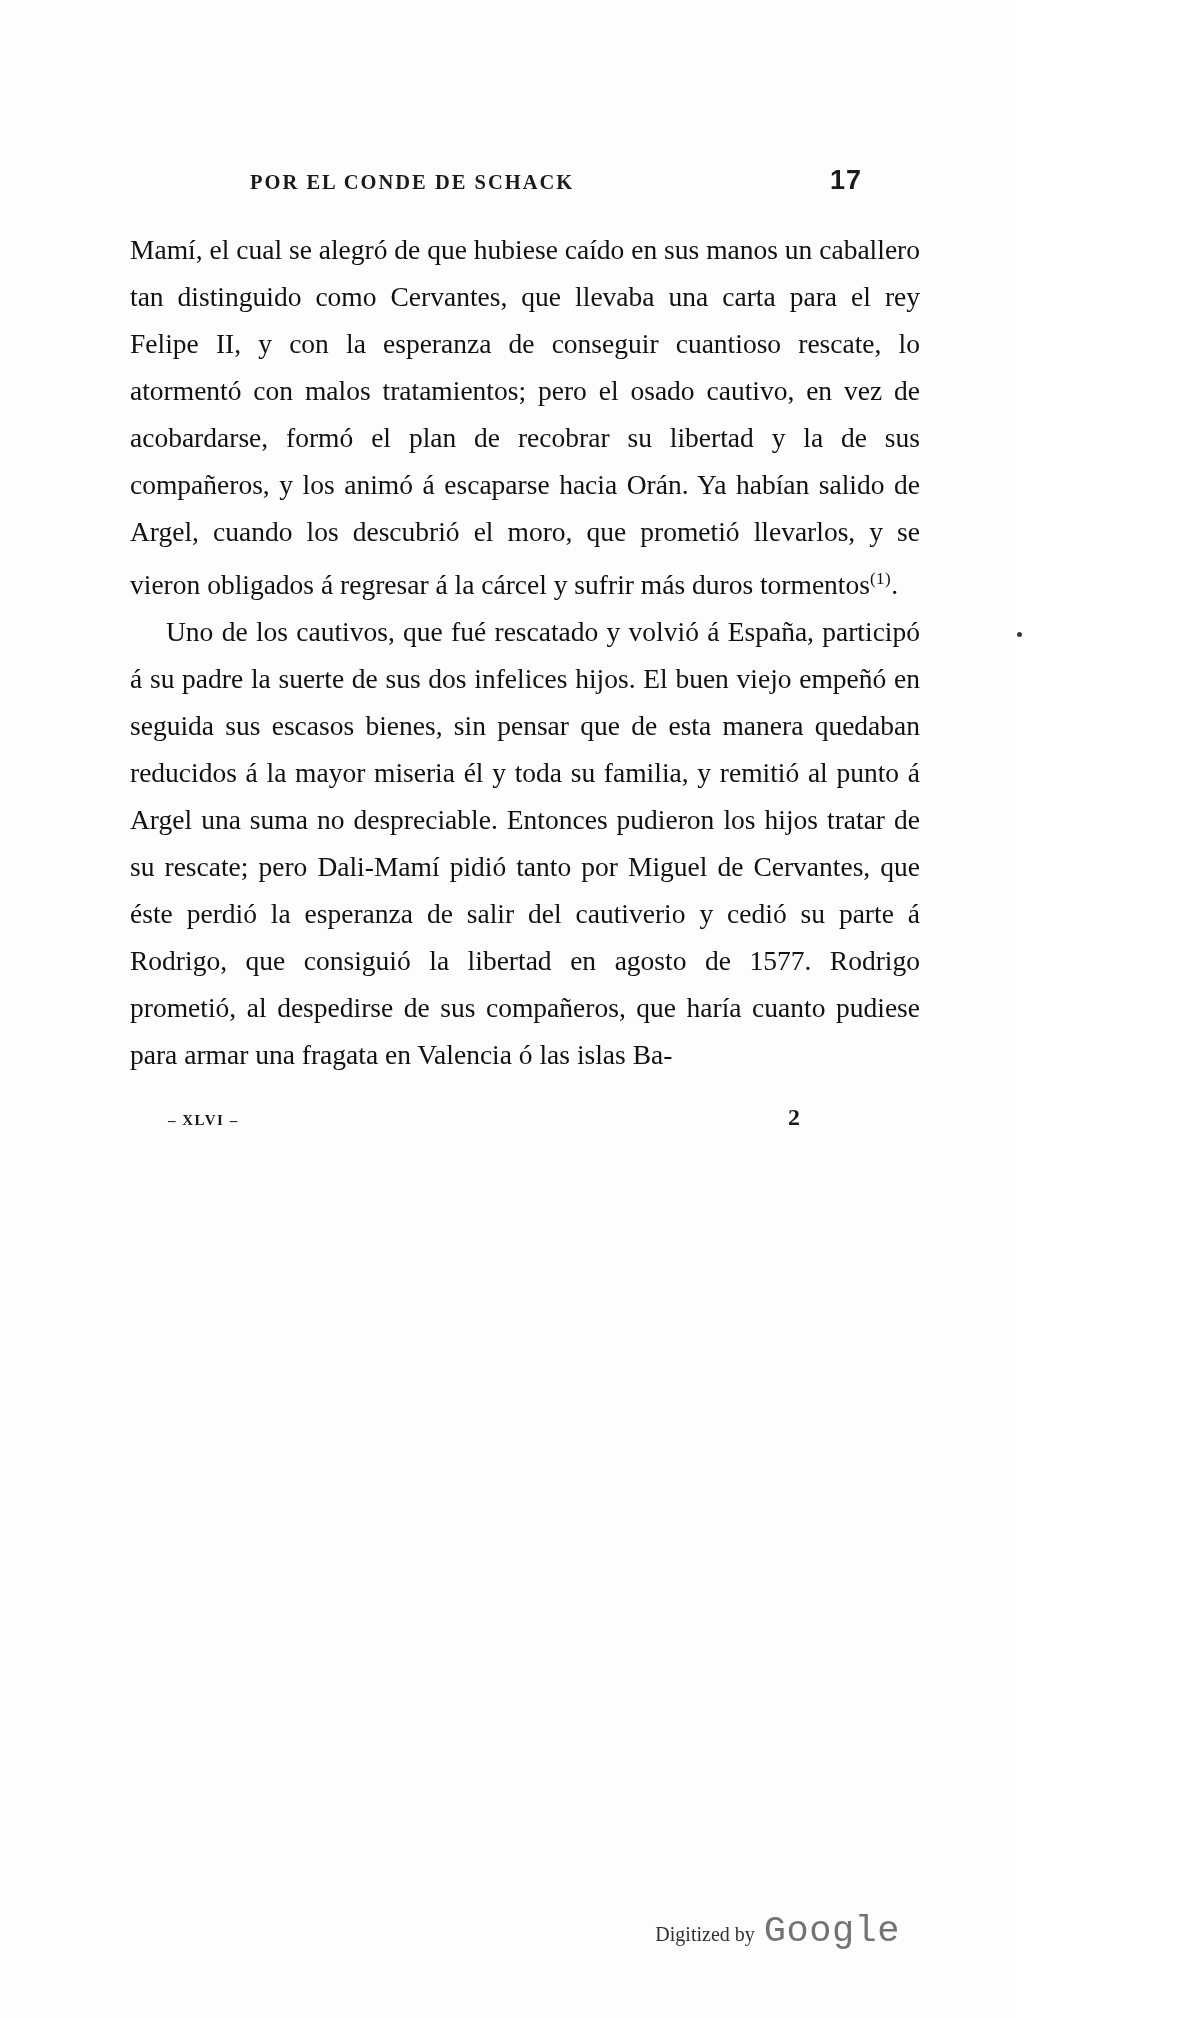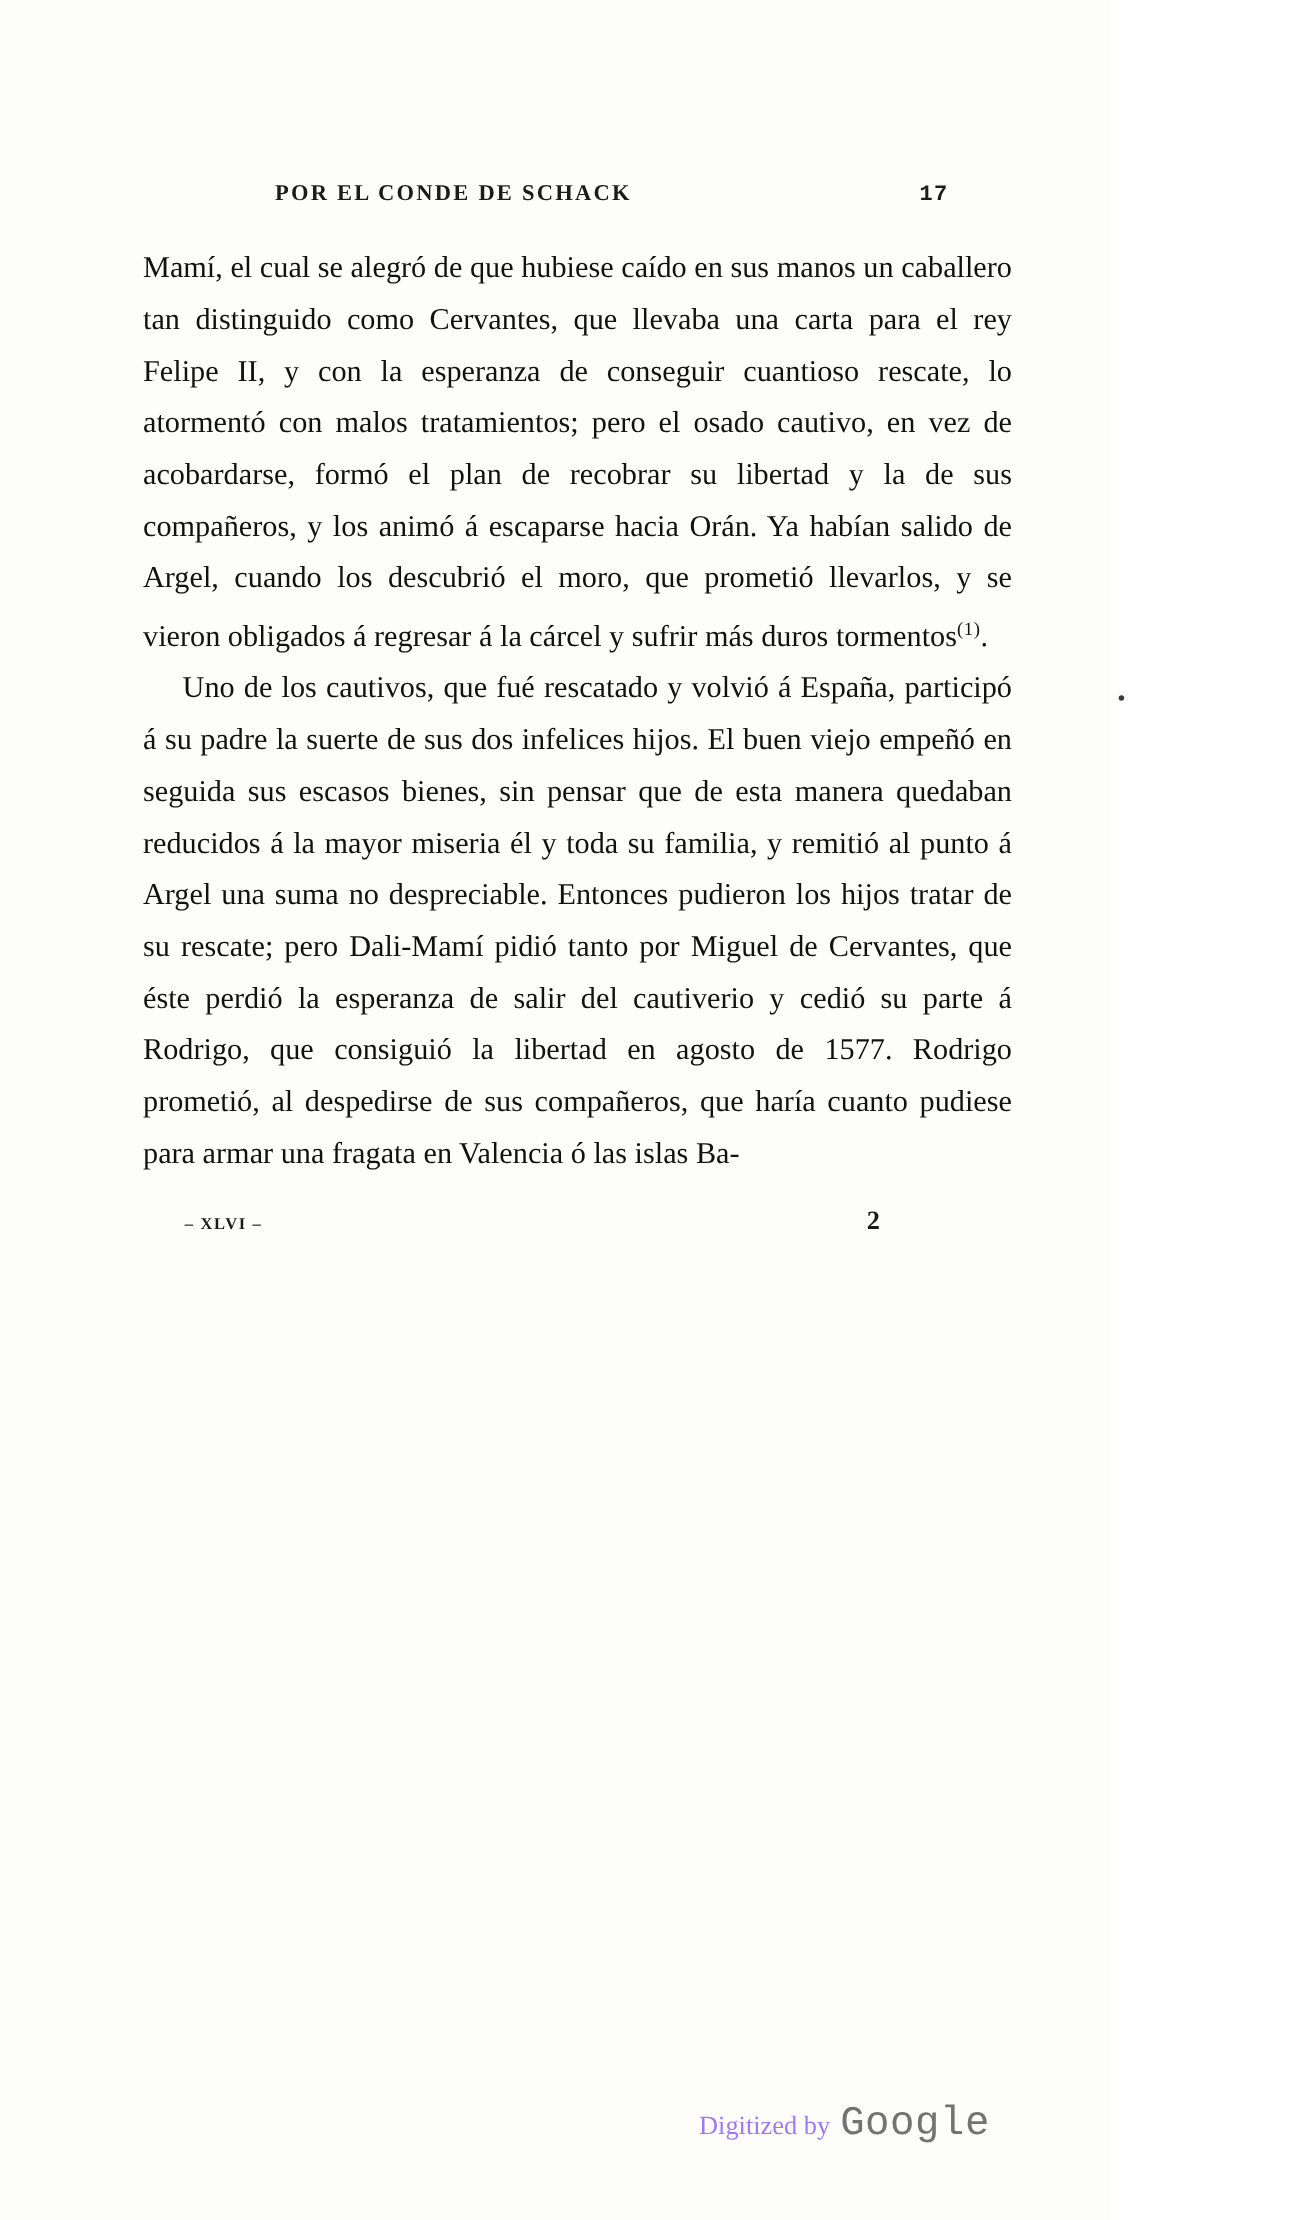--- a/index.html
+++ b/index.html
@@ -37,23 +37,23 @@
   }
   .running-head .rh-title {
     font-family: "Liberation Serif", serif;
     font-weight: bold;
     letter-spacing: 2.0px;
     font-size: 20.5px;
     text-transform: uppercase;
     color: #1b1b1b;
   }
   .running-head .rh-folio {
-    font-family: Liberation Mono, monospace;
+    font-family: Liberation Sans, sans-serif;
     font-weight: bold;
-    font-size: 20px;
+    font-size: 27px;
     letter-spacing: 1px;
     color: #1b1b1b;
     padding-right: 48px;
   }
   .body-text {
     font-family: "Liberation Serif", serif;
     font-size: 27.5px;
     line-height: 47px;
     text-align: justify;
     color: #111111;
@@ -124,22 +124,22 @@
     position: absolute;
     right: 110px;
     bottom: 66px;
     display: flex;
     align-items: baseline;
     gap: 9px;
     opacity: 0.82;
   }
   .watermark .wm-digitized {
     font-family: "Liberation Serif", serif;
-    font-size: 24px;
-    color: #8b5cf6;
+    font-size: 20px;
+    color: #000000;
   }
   .watermark .wm-google {
     font-family: Liberation Mono, monospace;
     font-size: 37px;
     color: #555555;
     letter-spacing: 0.5px;
   }
 </style>
 </head>
 <body>

